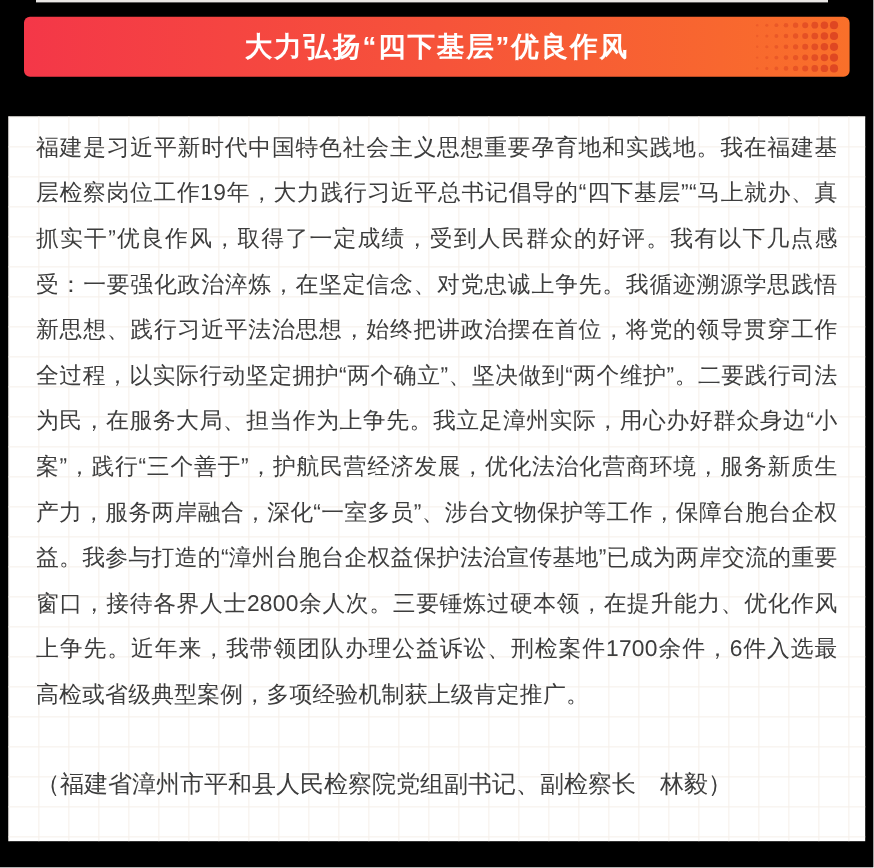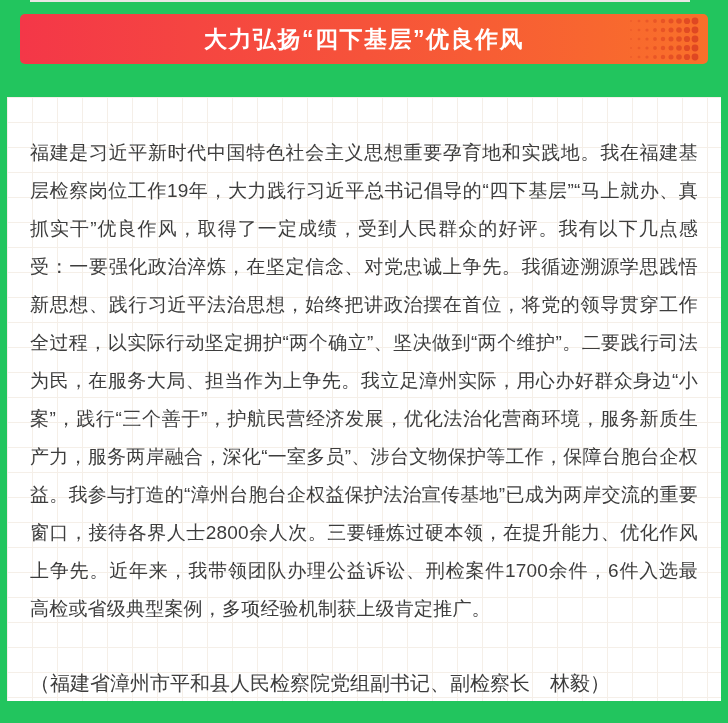--- a/index.html
+++ b/index.html
@@ -4,21 +4,21 @@
 <style>
   * { margin: 0; padding: 0; box-sizing: border-box; }
   html, body {
     width: 728px; height: 723px;
     background: #ffffff;
     font-family: "Liberation Sans", "DejaVu Sans", sans-serif;
   }
   .page {
     position: relative;
     width: 728px; height: 723px;
-    background: #22c55e;
+    background: #000000;
     overflow: hidden;
   }
   
   .top-artifact {
     position: absolute;
     top: 0; left: 30px;
     width: 660px; height: 2px;
     background: #e9e7e5;
   }
   .banner {
@@ -46,21 +46,21 @@
     display: block;
   }
   .content-card {
     position: absolute;
     top: 97px; left: 7px; right: 7px; bottom: 22px;
     background-color: #ffffff;
     background-image:
       linear-gradient(to right, #f5efe8 1px, transparent 1px),
       linear-gradient(to bottom, #f5efe8 1px, transparent 1px);
     background-size: 25px 25px;
-    padding: 37px 23px 10px 23px;
+    padding: 8px 23px 10px 23px;
   }
   .body-text {
     font-size: 19px;
     line-height: 38px;
     font-weight: 300;
     color: #3d3d3d;
     text-align: justify;
     letter-spacing: 0.2px;
   }
   .signature {

